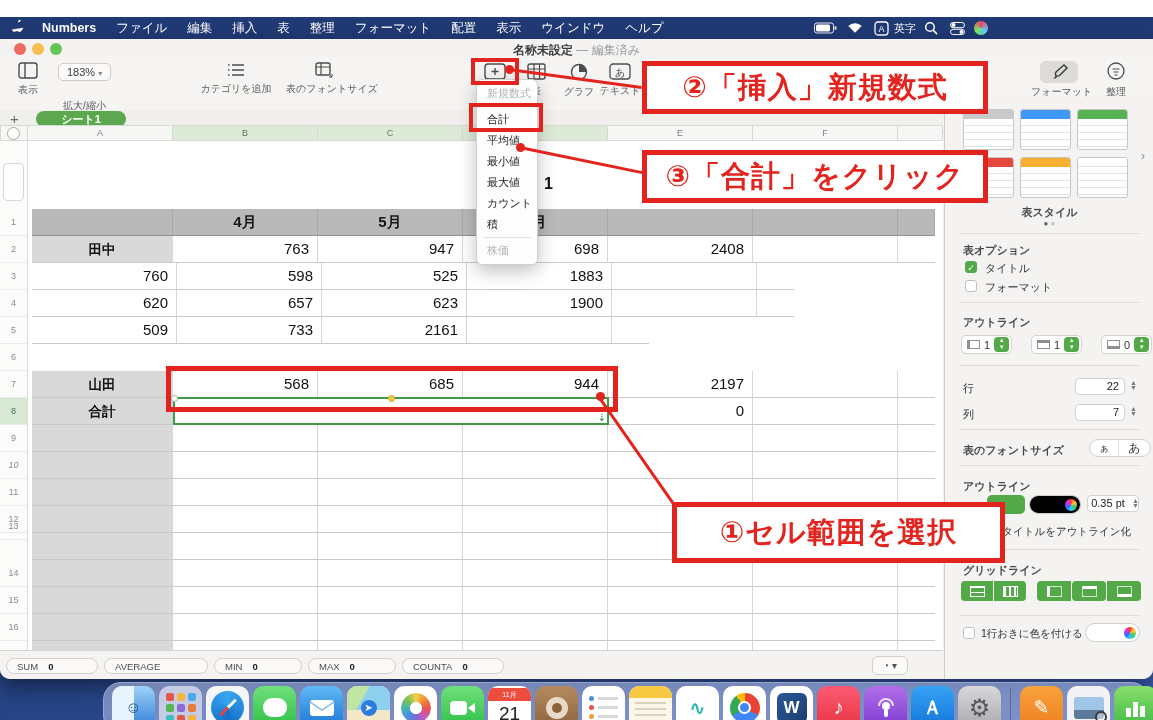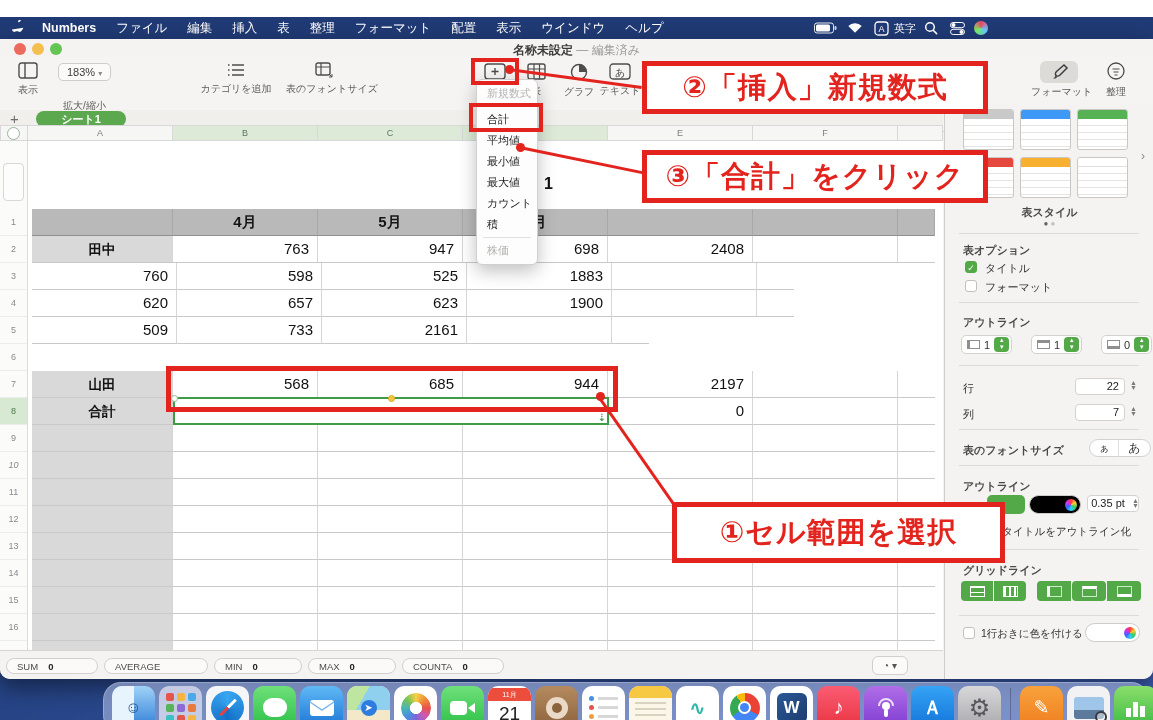--- a/index.html
+++ b/index.html
@@ -313,21 +313,21 @@
         <div class="gut" style="top:122px; height:27px; line-height:27px;">3</div>
         <div class="gut" style="top:149px; height:27px; line-height:27px;">4</div>
         <div class="gut" style="top:176px; height:27px; line-height:27px;">5</div>
         <div class="gut" style="top:203px; height:27px; line-height:27px;">6</div>
         <div class="gut" style="top:230px; height:27px; line-height:27px;">7</div>
         <div class="gut sel" style="top:257px; height:27px; line-height:27px;">8</div>
         <div class="gut" style="top:284px; height:27px; line-height:27px;">9</div>
         <div class="gut" style="top:311px; height:27px; line-height:27px;font-style:italic;">10</div>
         <div class="gut" style="top:338px; height:27px; line-height:27px;">11</div>
         <div class="gut" style="top:365px; height:27px; line-height:27px;">12</div>
-        <div class="gut" style="top:392px; height:27px; line-height:27px;">13</div>
+        <div class="gut" style="top:372px; height:27px; line-height:27px;">13</div>
         <div class="gut" style="top:419px; height:27px; line-height:27px;">14</div>
         <div class="gut" style="top:446px; height:27px; line-height:27px;">15</div>
         <div class="gut" style="top:473px; height:27px; line-height:27px;">16</div>
         <div class="gut" style="top:500px; height:27px; line-height:27px;">17</div>
       </div>
 
       <div class="ttitle" style="left:544px; top:50px;">1</div>
 
       <div class="trow hrow" style="top:84px;">
         <div class="c name" style="background:#b9b9b9;"></div>

